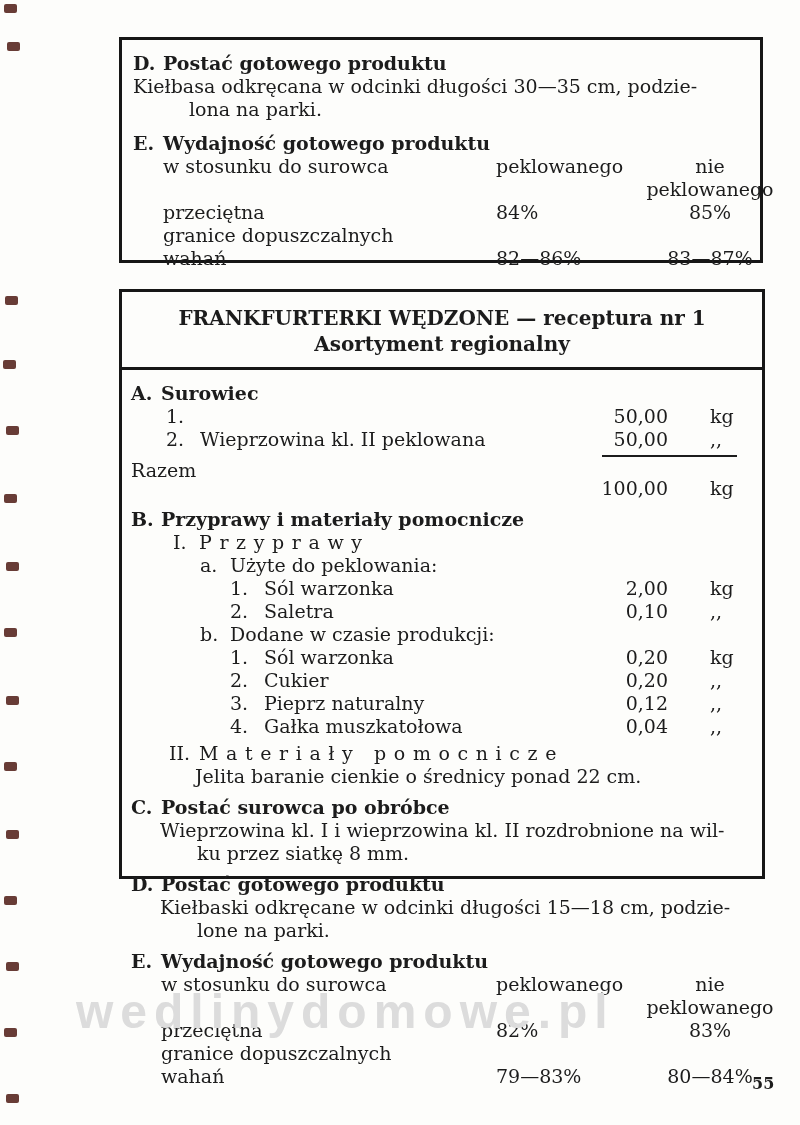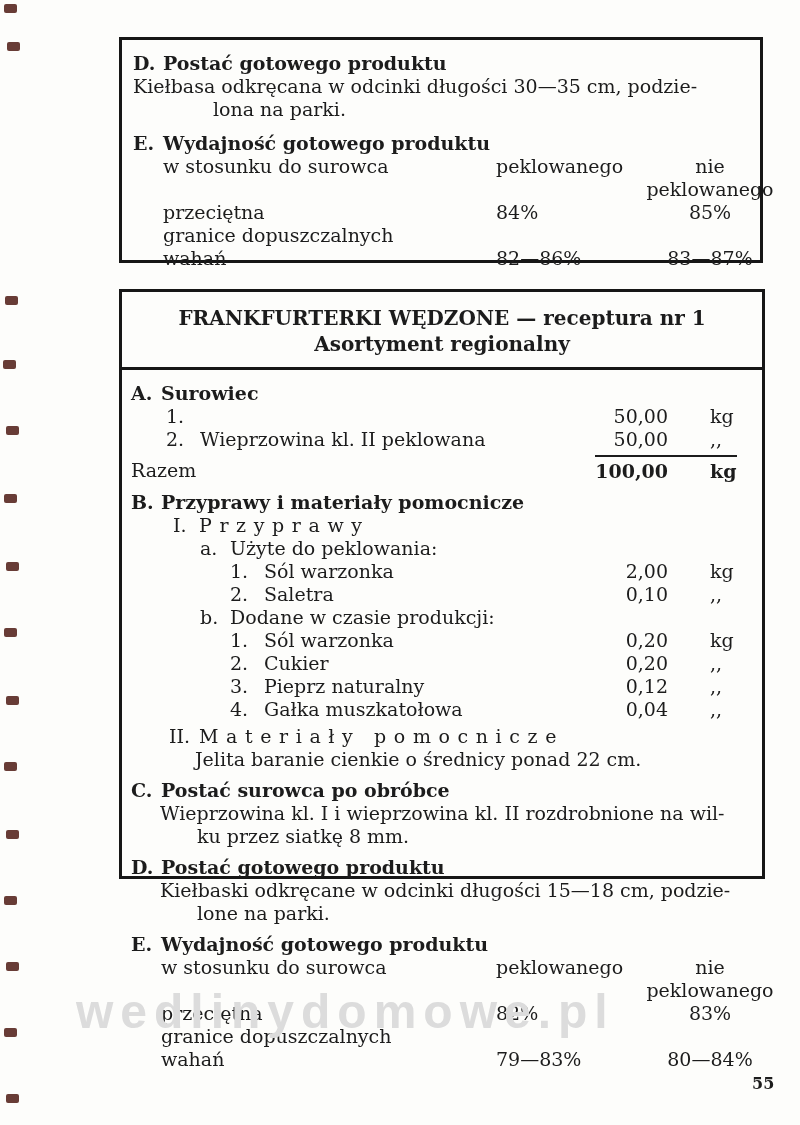--- a/index.html
+++ b/index.html
@@ -33,21 +33,21 @@
     font-size:20px;
     line-height:26px;
     padding:13px 10px 10px 10px;
     border-bottom:3px solid var(--border);
   }
   .box2-content{padding:12px 9px 0 9px;}
   .sec{display:flex;}
   .sec-letter{flex:0 0 30px;font-weight:bold;}
   .sec-title{font-weight:bold;}
   .body-line1{}
-  .body-line2{margin-left:80px;}
+  .body-line2{margin-left:56px;}
   .b2 .body-line1{margin-left:29px;}
   .b2 .body-line2{margin-left:66px;}
   .mt{margin-top:8px;}
   .mt-sm{margin-top:4px;}
   
   .item-row{display:flex;padding-right:16px;}
   .item-no{flex:0 0 34px;}
   .item-name{flex:1 1 auto;}
   .item-val{flex:0 0 118px;margin-left:auto;display:flex;gap:36px;}
   .val-num{flex:1;text-align:right;}
@@ -57,21 +57,21 @@
   .ind-roman .item-no{flex:0 0 26px;}
   .ind-letter{margin-left:69px;}
   .ind-letter .item-no{flex:0 0 30px;}
   .ind-sub{margin-left:99px;}
   .ind-roman2{margin-left:38px;}
   .ind-roman2 .item-no{flex:0 0 30px;}
   .ind-roman-body{margin-left:64px;}
   .spaced{letter-spacing:0.40em;}
   .razem-row{display:flex;justify-content:flex-end;padding-right:16px;margin-top:4px;}
   .razem-label{margin-right:22px;padding-top:4px;}
-  .razem-val{border-top:2px solid var(--ink);padding-top:3px;font-weight:bold;}
+  .razem-val{border-top:2px solid var(--ink);padding-top:20px;}
   
   .yield-row{display:flex;margin-left:30px;}
   .y-label{flex:0 0 302px;}
   .y-c1{flex:0 0 134px;margin-left:33px;}
   .y-c2{flex:0 0 160px;text-align:center;}
   .box1 .y-label{flex:0 0 300px;}
   
   .watermark{
     position:absolute;
     left:76px;top:1000px;

